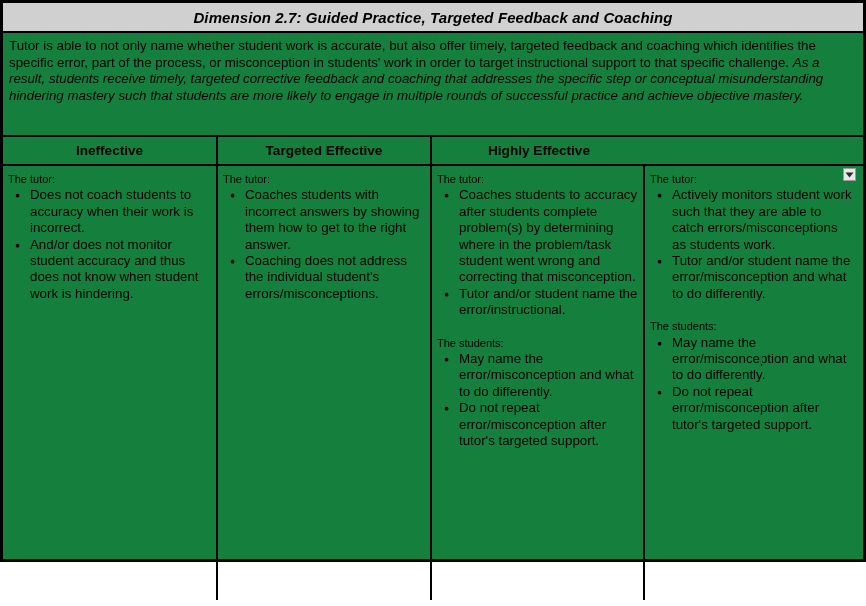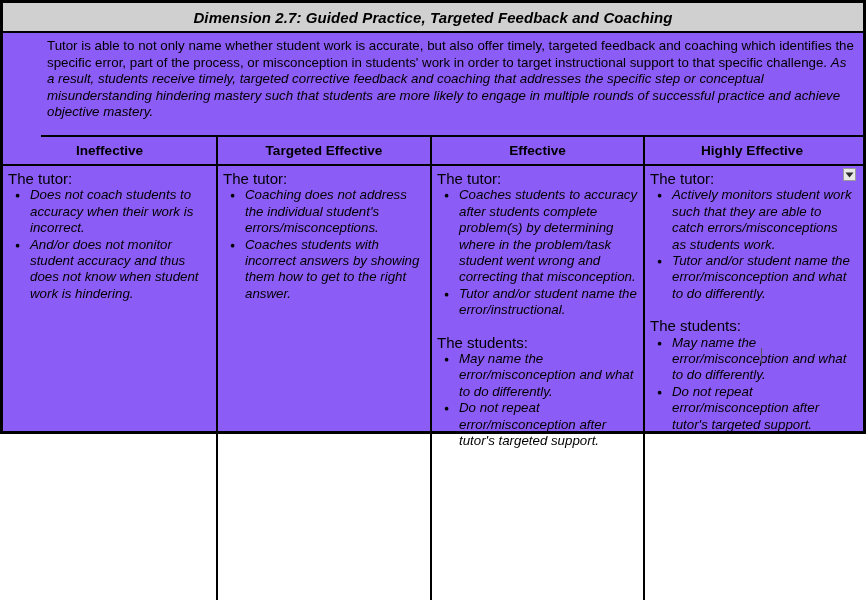--- a/index.html
+++ b/index.html
@@ -11,24 +11,24 @@
     width: 866px;
     height: 606px;
     font-family: "Liberation Sans", sans-serif;
     color: #000000;
     overflow: hidden;
   }
 
   #rubric {
     position: relative;
     width: 866px;
-    height: 434px;
+    height: 562px;
     box-sizing: border-box;
     border: 3px solid #000000;
-    background: #8b5cf6;
+    background: #15803d;
   }
 
   
   .title-row {
     height: 30px;
     background: #d0d0d0;
     border-bottom: 2px solid #000000;
     display: flex;
     align-items: center;
     justify-content: center;
@@ -42,21 +42,20 @@
     text-align: center;
     line-height: 1;
   }
 
   
   .desc-row {
     border-bottom: 2px solid #000000;
     box-sizing: border-box;
     padding: 5px 6px 18px 6px;
     height: 104px;
-    margin-left: 38px;
   }
   .desc-text {
     font-size: 13.3px;
     line-height: 16.6px;
     text-align: left;
   }
   .desc-text .ital {
     font-style: italic;
   }
 
@@ -94,29 +93,28 @@
   .body-cell:last-child { border-right: none; }
 
   
   .c1 { width: 215px; }
   .c2 { width: 214px; }
   .c3 { width: 213px; }
   .c4 { width: 214px; }
 
   
   .lead {
-    font-size: 15px;
+    font-size: 11px;
     line-height: 16.4px;
     margin: 0 0 0 0;
   }
   ul.bullets {
     margin: 0 0 0 0;
     padding-left: 22px;
     list-style: none;
-    font-style: italic;
   }
   ul.bullets li {
     font-size: 13.3px;
     line-height: 16.4px;
     position: relative;
     margin: 0;
   }
   ul.bullets li::before {
     content: "\25CF";
     position: absolute;
@@ -169,43 +167,40 @@
     <div class="desc-text"><span>Tutor is able to not only name whether student work is accurate, but also offer timely, targeted feedback and coaching which identifies the specific error, part of the process, or misconception in students' work in order to target instructional support to that specific challenge. </span><span class="ital">As a result, students receive timely, targeted corrective feedback and coaching that addresses the specific step or conceptual misunderstanding hindering mastery such that students are more likely to engage in multiple rounds of successful practice and achieve objective mastery.</span></div>
   </div>
 
   <div class="head-row">
     <div class="head-cell c1">
       <span>Ineffective</span>
     </div>
     <div class="head-cell c2">
       <span>Targeted Effective</span>
     </div>
-    <div class="head-cell c3">
-      <span>Effective</span>
-    </div>
     <div class="head-cell c4">
       <span>Highly Effective</span>
     </div>
   </div>
 
   <div class="body-row">
 
     <div class="body-cell c1">
       <div class="lead">The tutor:</div>
       <ul class="bullets">
         <li>Does not coach students to accuracy when their work is incorrect.</li>
         <li>And/or does not monitor student accuracy and thus  does not know when student work is hindering.</li>
       </ul>
     </div>
 
     <div class="body-cell c2">
       <div class="lead">The tutor:</div>
       <ul class="bullets">
+        <li>Coaches students with incorrect answers by showing them how to get to the right answer.</li>
         <li>Coaching does not address the individual student's errors/misconceptions.</li>
-        <li>Coaches students with incorrect answers by showing them how to get to the right answer.</li>
       </ul>
     </div>
 
     <div class="body-cell c3">
       <div class="lead">The tutor:</div>
       <ul class="bullets">
         <li>Coaches students to accuracy after students complete problem(s) by determining where in the problem/task student went wrong and correcting that misconception.</li>
         <li>Tutor and/or student name the error/instructional.</li>
       </ul>
       <div class="gap"></div>

